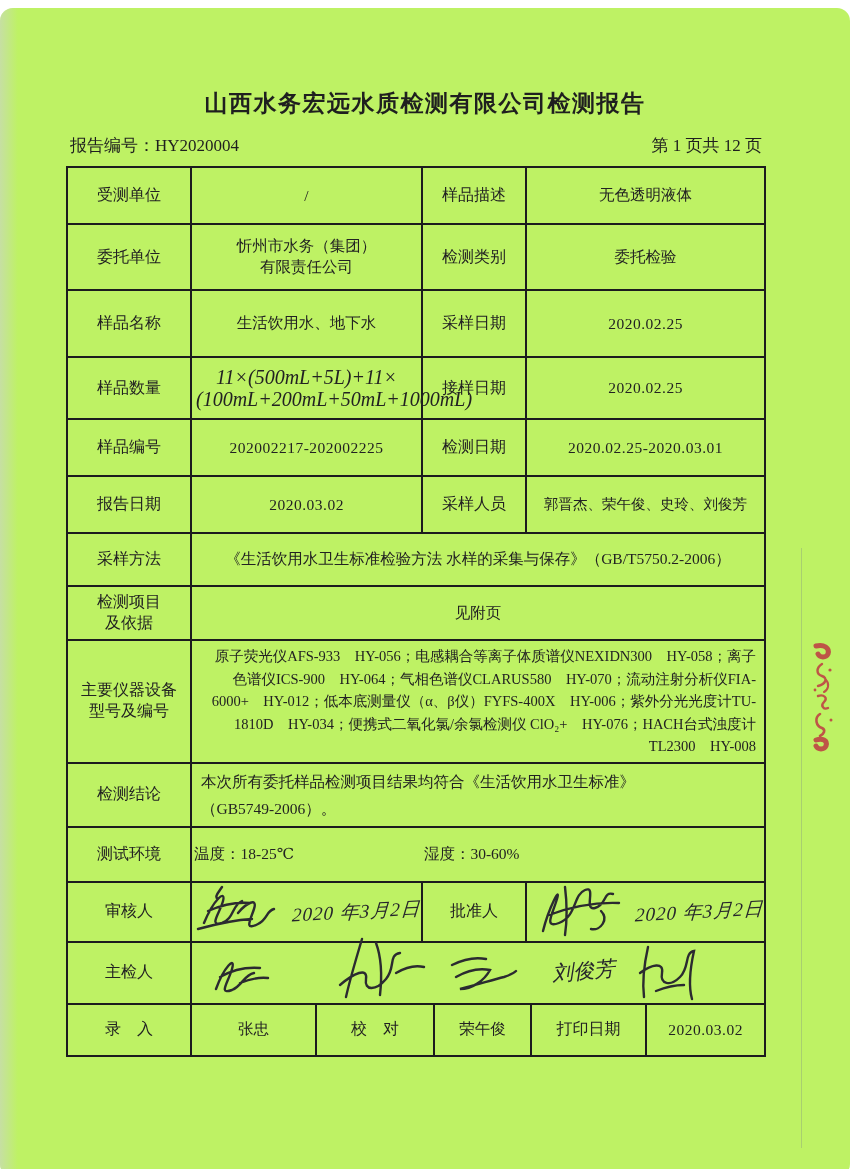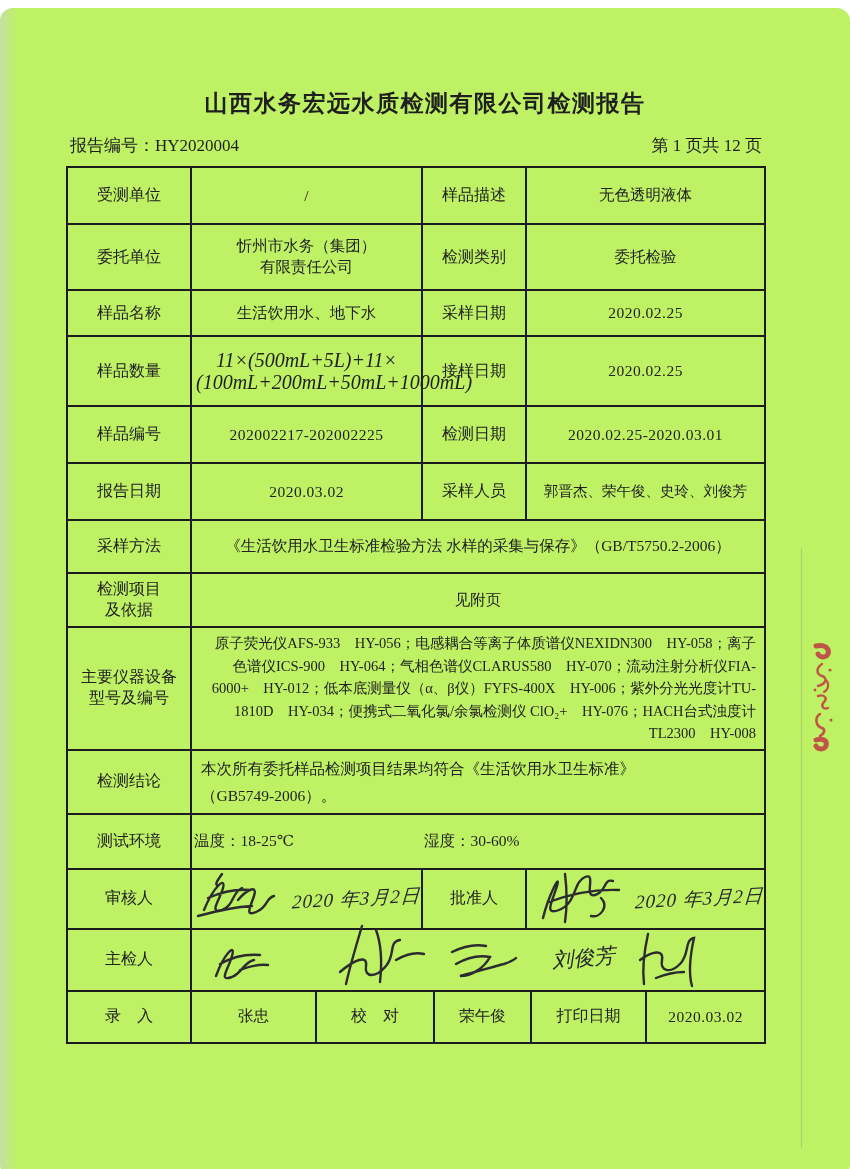--- a/index.html
+++ b/index.html
@@ -80,27 +80,27 @@
         <td class="lbl">样品描述</td>
         <td>无色透明液体</td>
       </tr>
       <tr style="height:66px">
         <td class="lbl">委托单位</td>
         <td class="pre">忻州市水务（集团）
 有限责任公司</td>
         <td class="lbl">检测类别</td>
         <td>委托检验</td>
       </tr>
-      <tr style="height:46px">
+      <tr style="height:67px">
         <td class="lbl">样品名称</td>
         <td>生活饮用水、地下水</td>
         <td class="lbl">采样日期</td>
         <td class="mono-num">2020.02.25</td>
       </tr>
-      <tr style="height:70px">
+      <tr style="height:62px">
         <td class="lbl">样品数量</td>
         <td class="pre qty">11×(500mL+5L)+11×
 (100mL+200mL+50mL+1000mL)</td>
         <td class="lbl">接样日期</td>
         <td class="mono-num">2020.02.25</td>
       </tr>
       <tr style="height:57px">
         <td class="lbl">样品编号</td>
         <td class="mono-num">202002217-202002225</td>
         <td class="lbl">检测日期</td>

